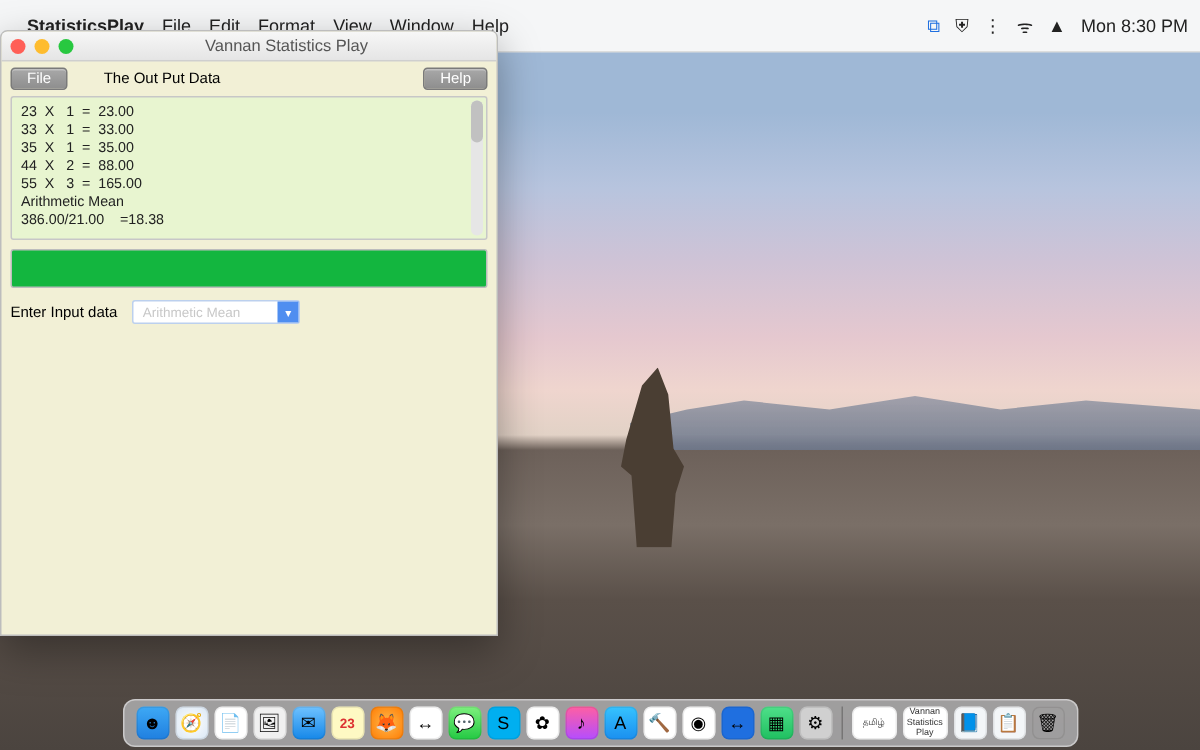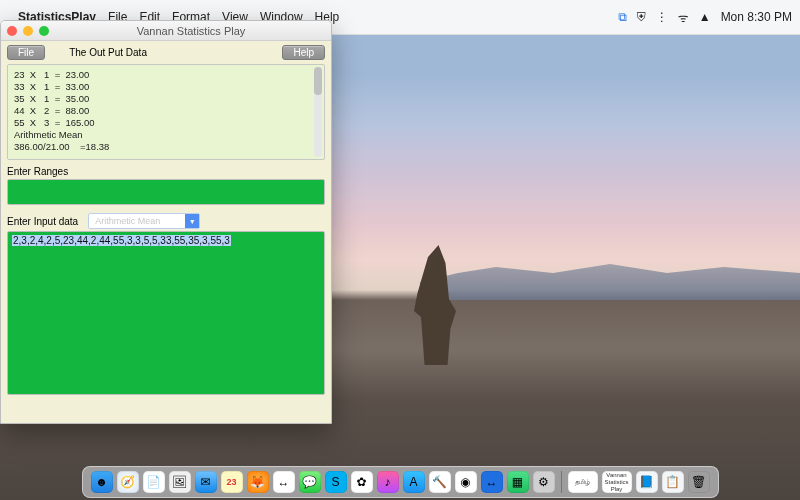--- a/index.html
+++ b/index.html
@@ -233,34 +233,30 @@
 33  X   1  =  33.00
 35  X   1  =  35.00
 44  X   2  =  88.00
 55  X   3  =  165.00
 Arithmetic Mean
 386.00/21.00    =18.38</span>
     <div class="scrollbar"></div>
     <div class="thumb"></div>
   </div>
 
-  <span class="sect-lbl">Enter Ranges</span>
   <div class="greenbox ranges"></div>
 
   <div class="inputrow">
     <span class="lbl">Enter Input data</span>
     <div class="combo">
       <span class="txt">Arithmetic Mean</span>
       <span class="arrow">▾</span>
     </div>
   </div>
 
-  <div class="databox">
-    <span class="sel">2,3,2,4,2,5,23,44,2,44,55,3,3,5,5,33,55,35,3,55,3</span>
-  </div>
 </div>
 
 <div class="dock-wrap">
   <div class="dock" id="dock">
       <div class="dicon" style="background: linear-gradient(rgb(62, 169, 245), rgb(31, 127, 224));">☻</div>
       <div class="dicon" style="background: radial-gradient(rgb(255, 255, 255), rgb(216, 230, 244));">🧭</div>
       <div class="dicon" style="background: rgb(255, 255, 255);">📄</div>
       <div class="dicon" style="background: rgb(240, 240, 240);">🖼</div>
       <div class="dicon" style="background: linear-gradient(rgb(111, 194, 255), rgb(21, 135, 232));">✉</div>
       <div class="dicon" style="background: #fef9c3; font-size: 9px; color: rgb(221, 51, 51); font-weight: 700;">23</div>

